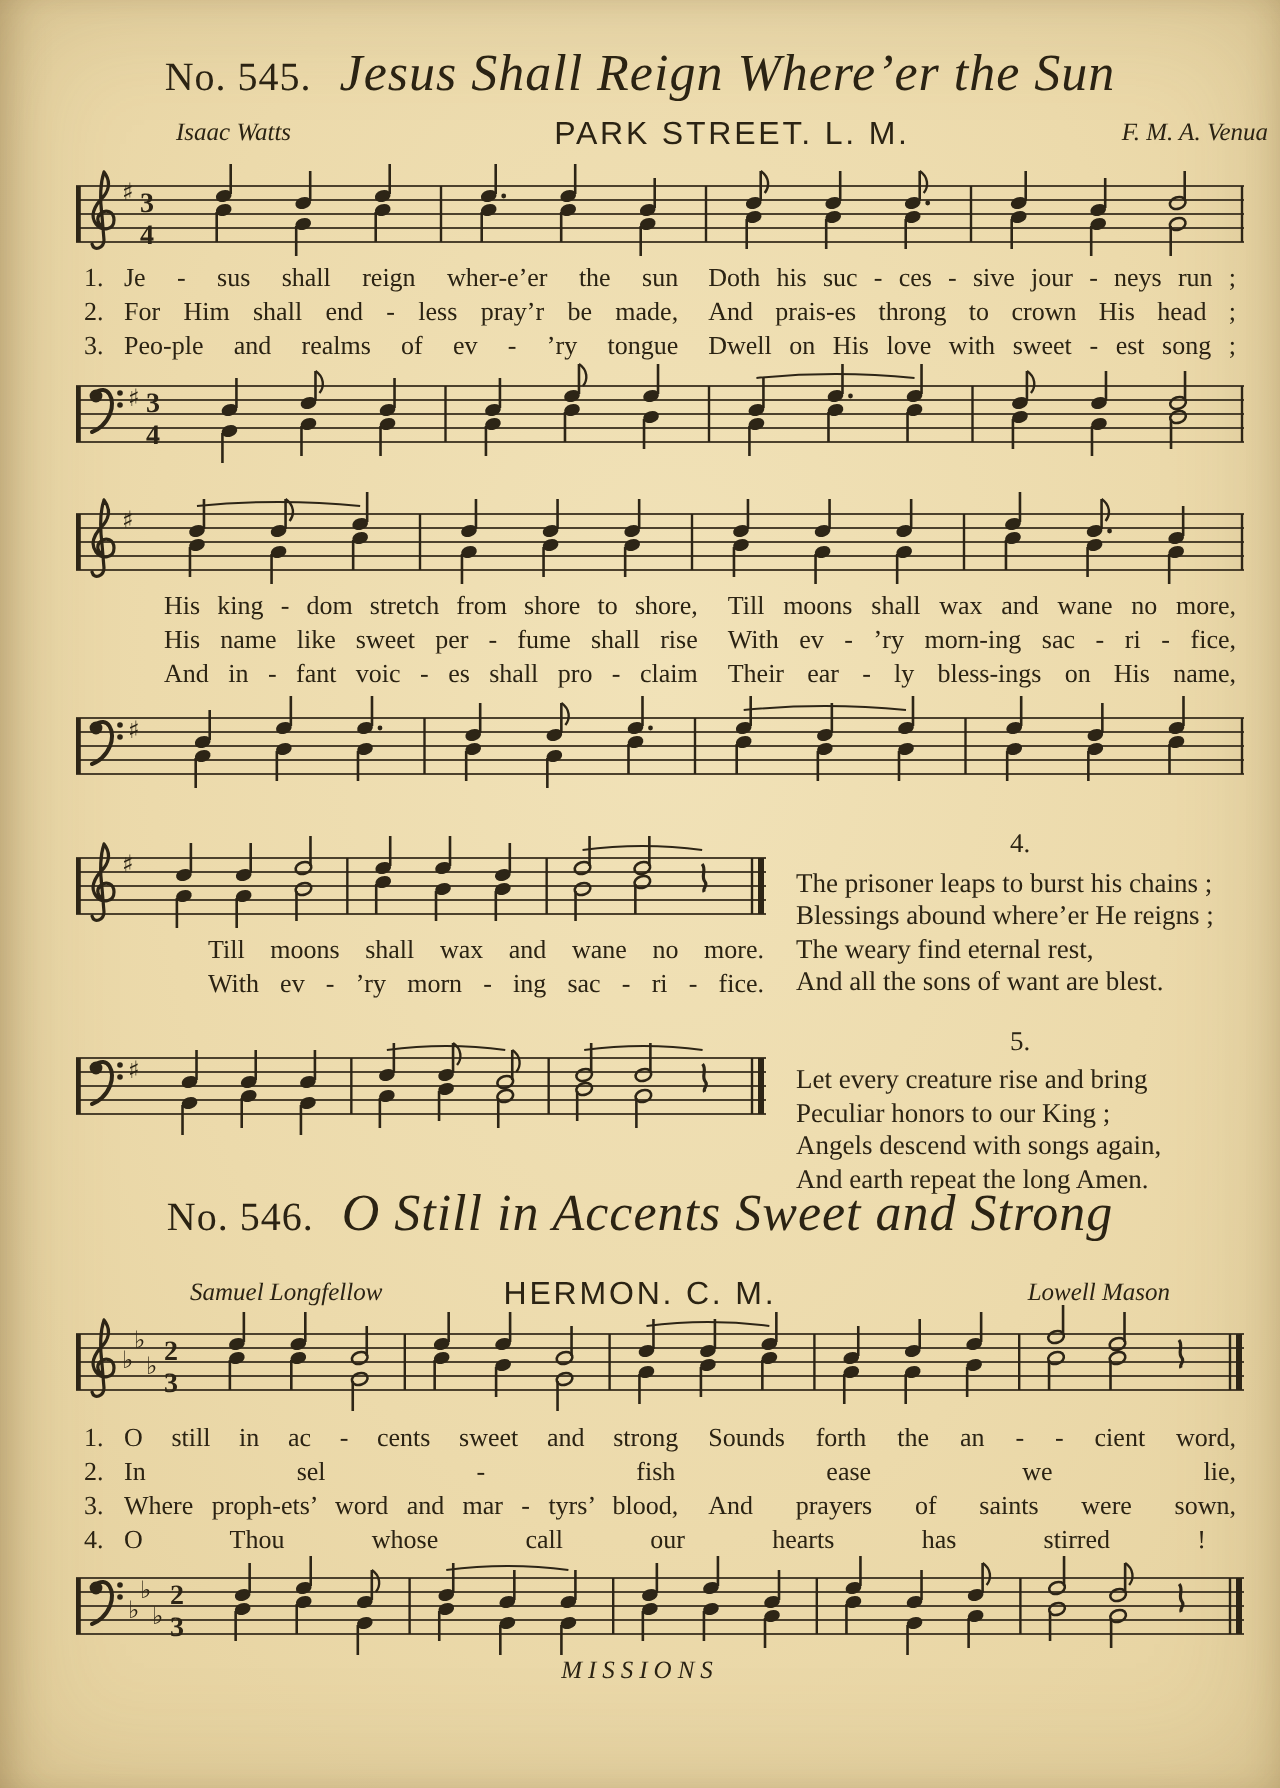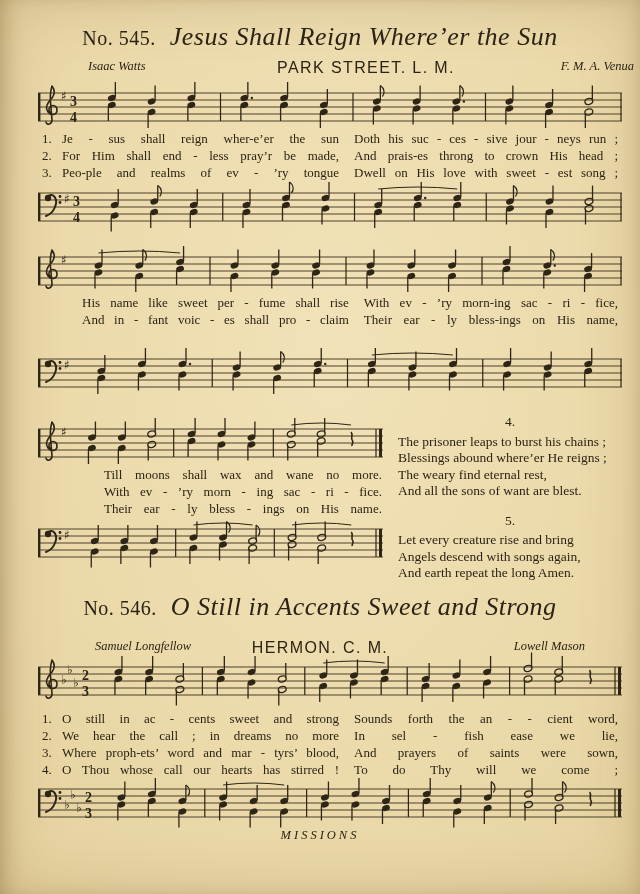--- a/index.html
+++ b/index.html
@@ -272,20 +272,24 @@
         <path d="M512.78 1.5 C517.28 4.5 517.28 9.5 514.78 12.5" stroke="#2d2516" stroke-width="1.2" fill="none"></path>
         <circle cx="516.78" cy="17.5" r="1.2" fill="#2d2516"></circle>
         <ellipse cx="550.08" cy="21" rx="4" ry="2.9" transform="rotate(-18 550.08 21)" fill="#2d2516"></ellipse>
         <ellipse cx="550.08" cy="28" rx="4" ry="2.9" transform="rotate(-18 550.08 28)" fill="#2d2516"></ellipse>
         <line x1="553.58" y1="20" x2="553.58" y2="5" stroke="#2d2516" stroke-width="1.3"></line>
         <line x1="546.58" y1="29" x2="546.58" y2="44" stroke="#2d2516" stroke-width="1.3"></line>
       </svg>
     </div>
   <div class="lyrics no-num" style="left:42px;top:294px;width:576px;">
       <div class="lyric-line">
+        <span class="lyr-left">His king - dom stretch from shore to shore,</span>
+        <span class="lyr-right">Till moons shall wax and wane no more,</span>
+      </div>
+      <div class="lyric-line">
         <span class="lyr-left">His name like sweet per - fume shall rise</span>
         <span class="lyr-right">With ev - ’ry morn-ing sac - ri - fice,</span>
       </div>
       <div class="lyric-line">
         <span class="lyr-left">And in - fant voic - es shall pro - claim</span>
         <span class="lyr-right">Their ear - ly bless-ings on His name,</span>
       </div>
     </div>
   <div class="staff" style="left:38px;top:350px;width:584px;">
       <svg width="584" height="46" viewBox="0 0 584 46">
@@ -405,21 +409,20 @@
         <ellipse cx="283.17333333333335" cy="21" rx="4" ry="2.9" transform="rotate(-18 283.17333333333335 21)" fill="none" stroke="#2d2516" stroke-width="1.3"></ellipse>
         <line x1="286.67333333333335" y1="13" x2="286.67333333333335" y2="-2" stroke="#2d2516" stroke-width="1.3"></line>
         <line x1="279.67333333333335" y1="22" x2="279.67333333333335" y2="37" stroke="#2d2516" stroke-width="1.3"></line>
         <path d="M313.0733333333334 12 C315.5733333333334 15 312.0733333333334 18 314.5733333333334 21 C316.0733333333334 23 313.0733333333334 24 314.0733333333334 26" stroke="#2d2516" stroke-width="1.6" fill="none"></path>
         <path d="M253.27333333333334 5 Q283.17333333333335 1 313.0733333333334 5" stroke="#2d2516" stroke-width="1" fill="none"></path>
       </svg>
     </div>
   <div class="lyrics center-lines" style="left:104px;top:466px;width:278px;">
       <div class="lyric-line">Till moons shall wax and wane no more.</div>
       <div class="lyric-line">With ev - ’ry morn - ing sac - ri - fice.</div>
-      <div class="lyric-line">Their ear - ly bless - ings on His name.</div>
     </div>
   <div class="staff" style="left:38px;top:520px;width:345px;">
       <svg width="345" height="46" viewBox="0 0 345 46">
         <line x1="0" y1="9" x2="345" y2="9" stroke="#4c412d" stroke-width="1"></line>
         <line x1="0" y1="16" x2="345" y2="16" stroke="#4c412d" stroke-width="1"></line>
         <line x1="0" y1="23" x2="345" y2="23" stroke="#4c412d" stroke-width="1"></line>
         <line x1="0" y1="30" x2="345" y2="30" stroke="#4c412d" stroke-width="1"></line>
         <line x1="0" y1="37" x2="345" y2="37" stroke="#4c412d" stroke-width="1"></line>
         <rect x="0" y="9" width="2.4" height="28" fill="#2d2516"></rect>
         <circle cx="10" cy="14" r="3.2" fill="#2d2516"></circle>
@@ -476,20 +479,21 @@
     <div>
         <div class="lyric-line">The prisoner leaps to burst his chains ;</div>
         <div class="lyric-line">Blessings abound where’er He reigns ;</div>
         <div class="lyric-line">The weary find eternal rest,</div>
         <div class="lyric-line">And all the sons of want are blest.</div>
       </div>
     <div class="verse-gap"></div>
     <div class="verse-heading">5.</div>
     <div>
         <div class="lyric-line">Let every creature rise and bring</div>
+        <div class="lyric-line">Peculiar honors to our King ;</div>
         <div class="lyric-line">Angels descend with songs again,</div>
         <div class="lyric-line">And earth repeat the long Amen.</div>
       </div>
   </div>
 
   <div class="title-row" style="top:592px;">
     <span class="hymn-no">No. 546.</span>
     <span class="hymn-title">O Still in Accents Sweet and Strong</span>
   </div>
   <div class="byline-row" style="top:639px;">
@@ -579,32 +583,30 @@
       </svg>
     </div>
   <div class="lyrics" style="left:42px;top:710px;width:576px;">
       <div class="lyric-line">
         <span class="lyr-no">1.</span>
         <span class="lyr-left">O still in ac - cents sweet and strong</span>
         <span class="lyr-right">Sounds forth the an - - cient word,</span>
       </div>
       <div class="lyric-line">
         <span class="lyr-no">2.</span>
-        <span class="lyr-left">We hear the call ; in dreams no more</span>
         <span class="lyr-right">In sel - fish ease we lie,</span>
       </div>
       <div class="lyric-line">
         <span class="lyr-no">3.</span>
         <span class="lyr-left">Where proph-ets’ word and mar - tyrs’ blood,</span>
         <span class="lyr-right">And prayers of saints were sown,</span>
       </div>
       <div class="lyric-line">
         <span class="lyr-no">4.</span>
         <span class="lyr-left">O Thou whose call our hearts has stirred !</span>
-        <span class="lyr-right">To do Thy will we come ;</span>
       </div>
     </div>
   <div class="staff" style="left:38px;top:780px;width:584px;">
       <svg width="584" height="46" viewBox="0 0 584 46">
         <line x1="0" y1="9" x2="584" y2="9" stroke="#4c412d" stroke-width="1"></line>
         <line x1="0" y1="16" x2="584" y2="16" stroke="#4c412d" stroke-width="1"></line>
         <line x1="0" y1="23" x2="584" y2="23" stroke="#4c412d" stroke-width="1"></line>
         <line x1="0" y1="30" x2="584" y2="30" stroke="#4c412d" stroke-width="1"></line>
         <line x1="0" y1="37" x2="584" y2="37" stroke="#4c412d" stroke-width="1"></line>
         <rect x="0" y="9" width="2.4" height="28" fill="#2d2516"></rect>

